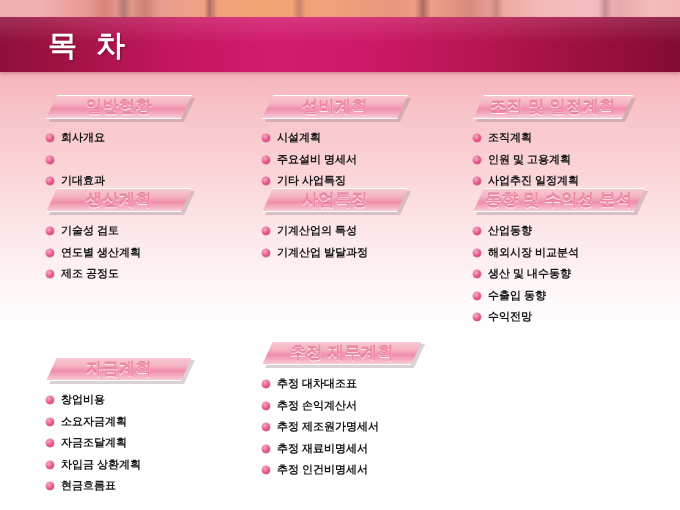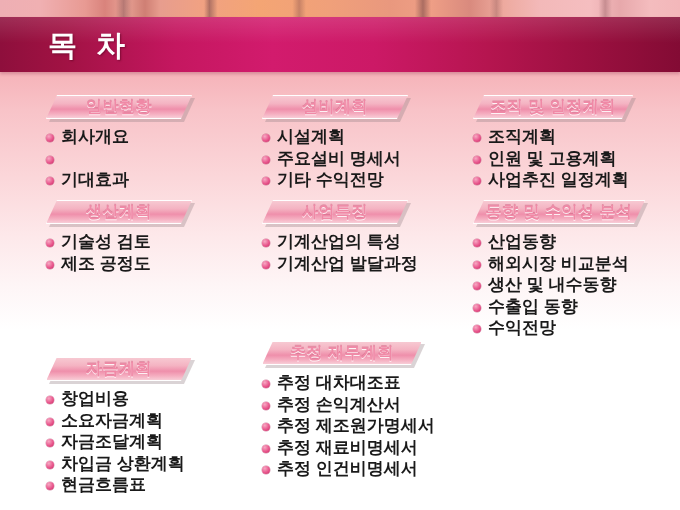--- a/index.html
+++ b/index.html
@@ -87,37 +87,37 @@
   .ribbon-wrap .ribbon{z-index:1;}
   .ribbon-label{
     font-size:16px;font-weight:bold;color:#f089a6;
     text-shadow:0 1px 0 rgba(255,255,255,.85),0 -1px 0 rgba(200,90,125,.45);
     white-space:nowrap;letter-spacing:.5px;
   }
 
   .items{margin:0;padding:0;list-style:none;margin-top:9px;}
   .item{
     display:flex;align-items:center;
-    font-size:17px;font-weight:bold;color:#1a1a1a;
+    font-size:11px;font-weight:bold;color:#1a1a1a;
     line-height:20.5px;height:20.5px;margin-bottom:1px;
     white-space:nowrap;
   }
   .bullet{
     width:8px;height:8px;border-radius:50%;margin-right:7px;flex:none;
     background:radial-gradient(circle at 35% 30%,#f7a9c3 0%,#e8568c 55%,#c22b63 100%);
     box-shadow:0 0 0 .5px rgba(170,40,90,.5);
   }
   .item-text{position:relative;top:-1px;}
 
   
   .c1{left:46px;}
   .c2{left:262px;}
   .c3{left:473px;}
   .r1{top:95px;}
-  .r2{top:200px;}
+  .r2{top:188px;}
   .r3{top:341px;}
 </style>
 </head>
 <body>
 
 <div id="slide">
 
   <div class="topstrip"></div>
 
   <div class="banner">
@@ -155,21 +155,21 @@
       <li class="item">
           <span class="bullet"></span>
           <span class="item-text">시설계획</span>
         </li>
       <li class="item">
           <span class="bullet"></span>
           <span class="item-text">주요설비 명세서</span>
         </li>
       <li class="item">
           <span class="bullet"></span>
-          <span class="item-text">기타 수익전망</span>
+          <span class="item-text">기타 사업특징</span>
         </li>
     </ul>
   </div>
 
   <div class="section c3 r1">
     <div class="ribbon-wrap" style="width: 160px;">
       <div class="ribbon" style="width: 160px;">
         <span class="ribbon-label">조직 및 일정계획</span>
       </div>
     </div>
@@ -195,20 +195,24 @@
         <span class="ribbon-label">생산계획</span>
       </div>
     </div>
     <ul class="items">
       <li class="item">
           <span class="bullet"></span>
           <span class="item-text">기술성 검토</span>
         </li>
       <li class="item">
           <span class="bullet"></span>
+          <span class="item-text">연도별 생산계획</span>
+        </li>
+      <li class="item">
+          <span class="bullet"></span>
           <span class="item-text">제조 공정도</span>
         </li>
     </ul>
   </div>
 
   <div class="section c2 r2">
     <div class="ribbon-wrap" style="width: 146px; text-align: center;">
       <div class="ribbon" style="width: 146px;">
         <span class="ribbon-label">사업특징</span>
       </div>

